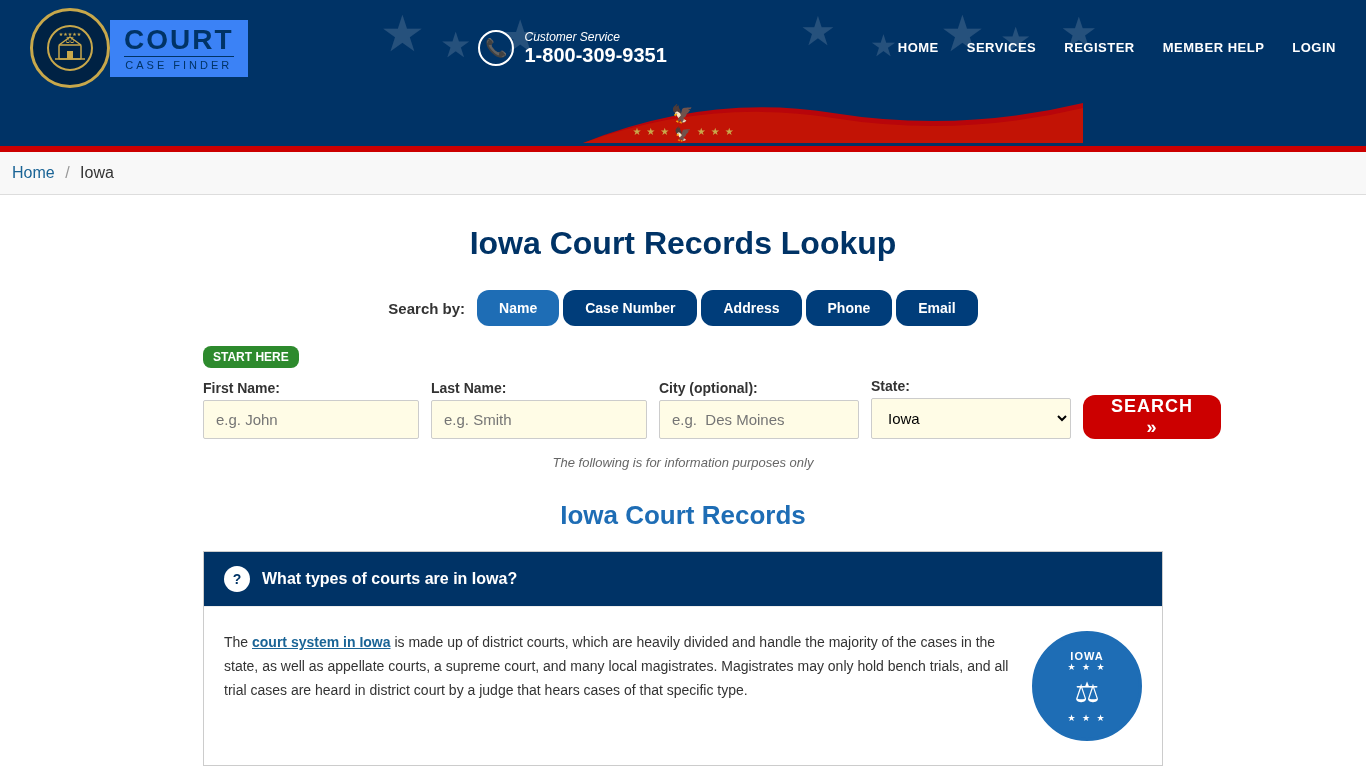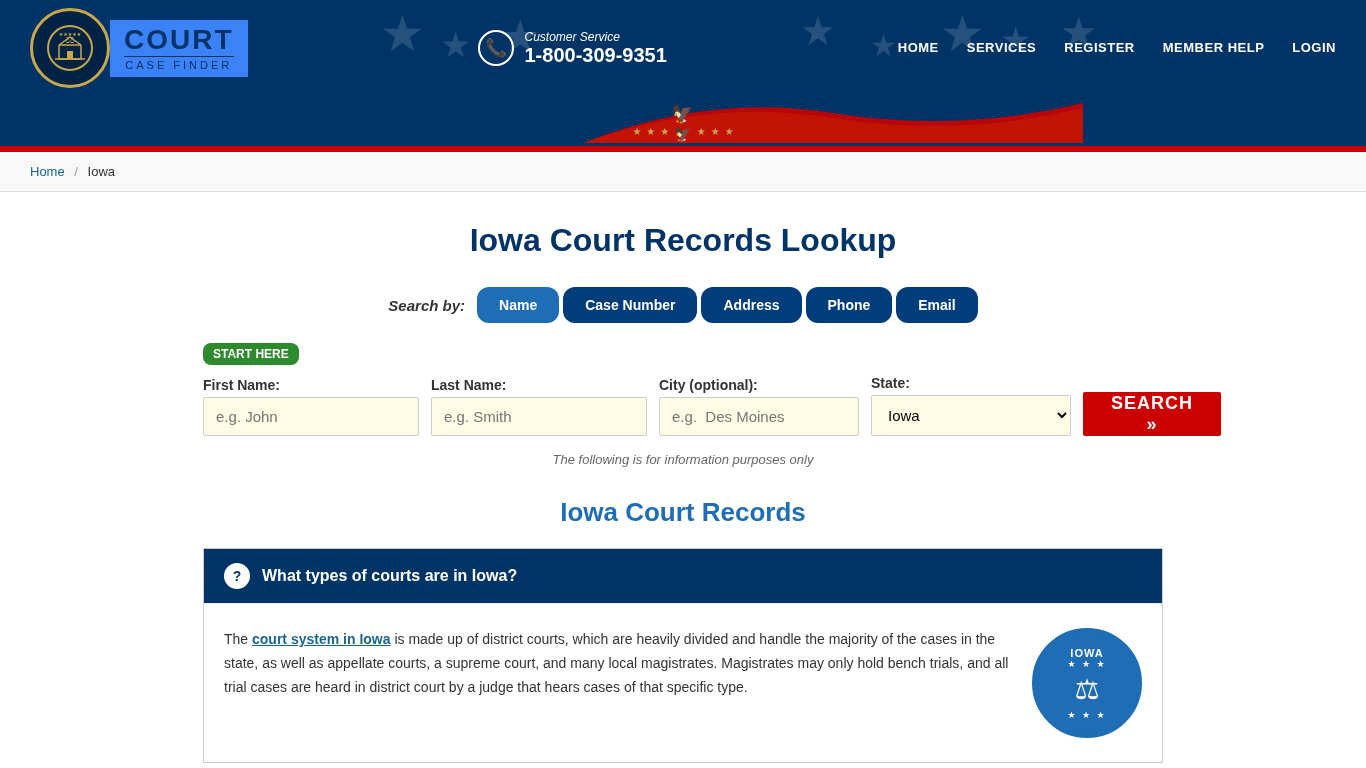--- a/index.html
+++ b/index.html
@@ -124,24 +124,24 @@
       transform: translateX(-50%);
       text-align: center;
       width: 200px;
     }
 
     
     .red-bar { height: 6px; background: #cc0000; }
 
     
     .breadcrumb {
-      padding: 12px 30px;
+      padding: 12px 12px;
       background: #f8f8f8;
       border-bottom: 1px solid #ddd;
-      font-size: 13px;
+      font-size: 16px;
     }
     .breadcrumb a { color: #1a6496; text-decoration: none; }
     .breadcrumb .sep { margin: 0 6px; color: #999; }
 
     
     .main { max-width: 1000px; margin: 0 auto; padding: 30px 20px; }
 
     .page-title {
       text-align: center;
       font-size: 32px;
@@ -152,21 +152,20 @@
 
     
     .search-by-row {
       display: flex;
       align-items: center;
       justify-content: center;
       gap: 4px;
       margin-bottom: 20px;
     }
     .search-by-label {
-      font-style: italic;
       font-weight: bold;
       font-size: 15px;
       margin-right: 8px;
     }
     .search-tab {
       padding: 10px 22px;
       border: none;
       cursor: pointer;
       font-size: 14px;
       font-weight: bold;
@@ -214,21 +213,21 @@
     .form-group.city input { width: 200px; }
 
     .search-btn {
       background: #cc0000;
       color: #fff;
       font-size: 18px;
       font-weight: bold;
       padding: 10px 28px;
       border: none;
       cursor: pointer;
-      border-radius: 2px;
+      border-radius: 12px;
       letter-spacing: 1px;
       display: flex;
       align-items: center;
       gap: 6px;
       height: 44px;
     }
 
     .disclaimer {
       text-align: center;
       font-style: italic;

